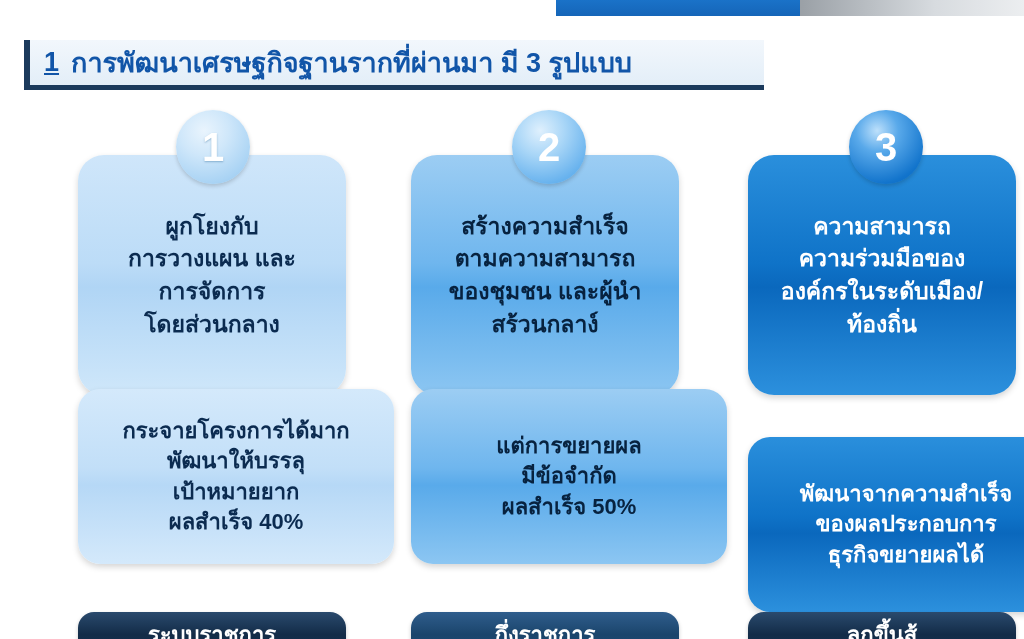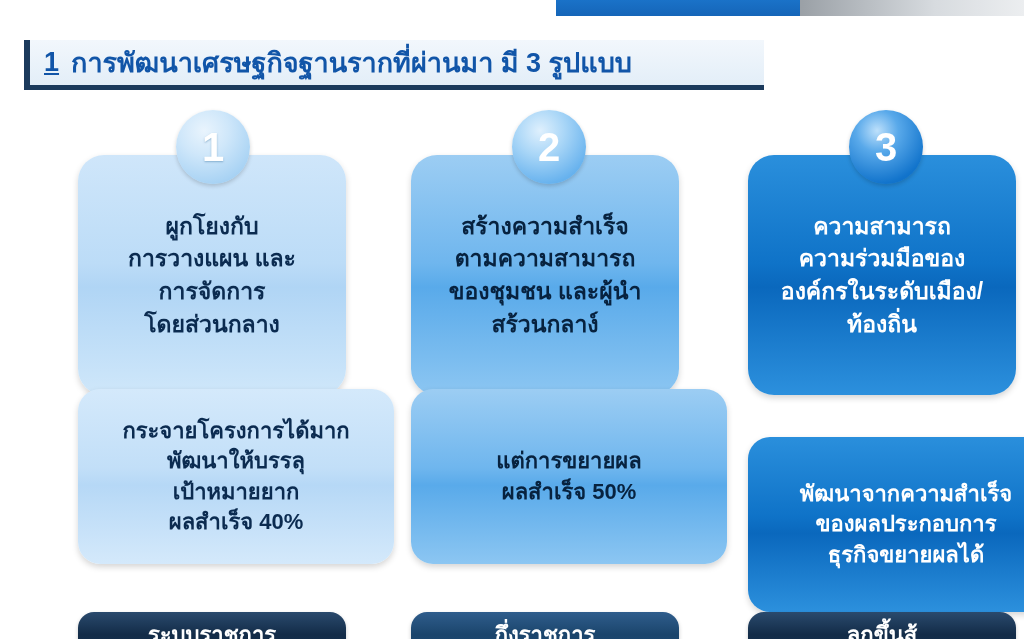--- a/index.html
+++ b/index.html
@@ -223,20 +223,21 @@
 <div class="badge badge-2">2</div>
 <div class="col col-2">
   <div class="box-top t2">
     <div class="line">สร้างความสำเร็จ</div>
     <div class="line">ตามความสามารถ</div>
     <div class="line">ของชุมชน และผู้นำ</div>
     <div class="line">สร้วนกลาง์</div>
   </div>
   <div class="box-bottom b2">
     <div class="line">แต่การขยายผล</div>
+    <div class="line">มีข้อจำกัด</div>
     <div class="line">ผลสำเร็จ 50%</div>
   </div>
   <div class="footer-bar f2">กึ่งราชการ</div>
 </div>
 
 <div class="badge badge-3">3</div>
 <div class="col col-3">
   <div class="box-top t3">
     <div class="line">ความสามารถ</div>
     <div class="line">ความร่วมมือของ</div>

